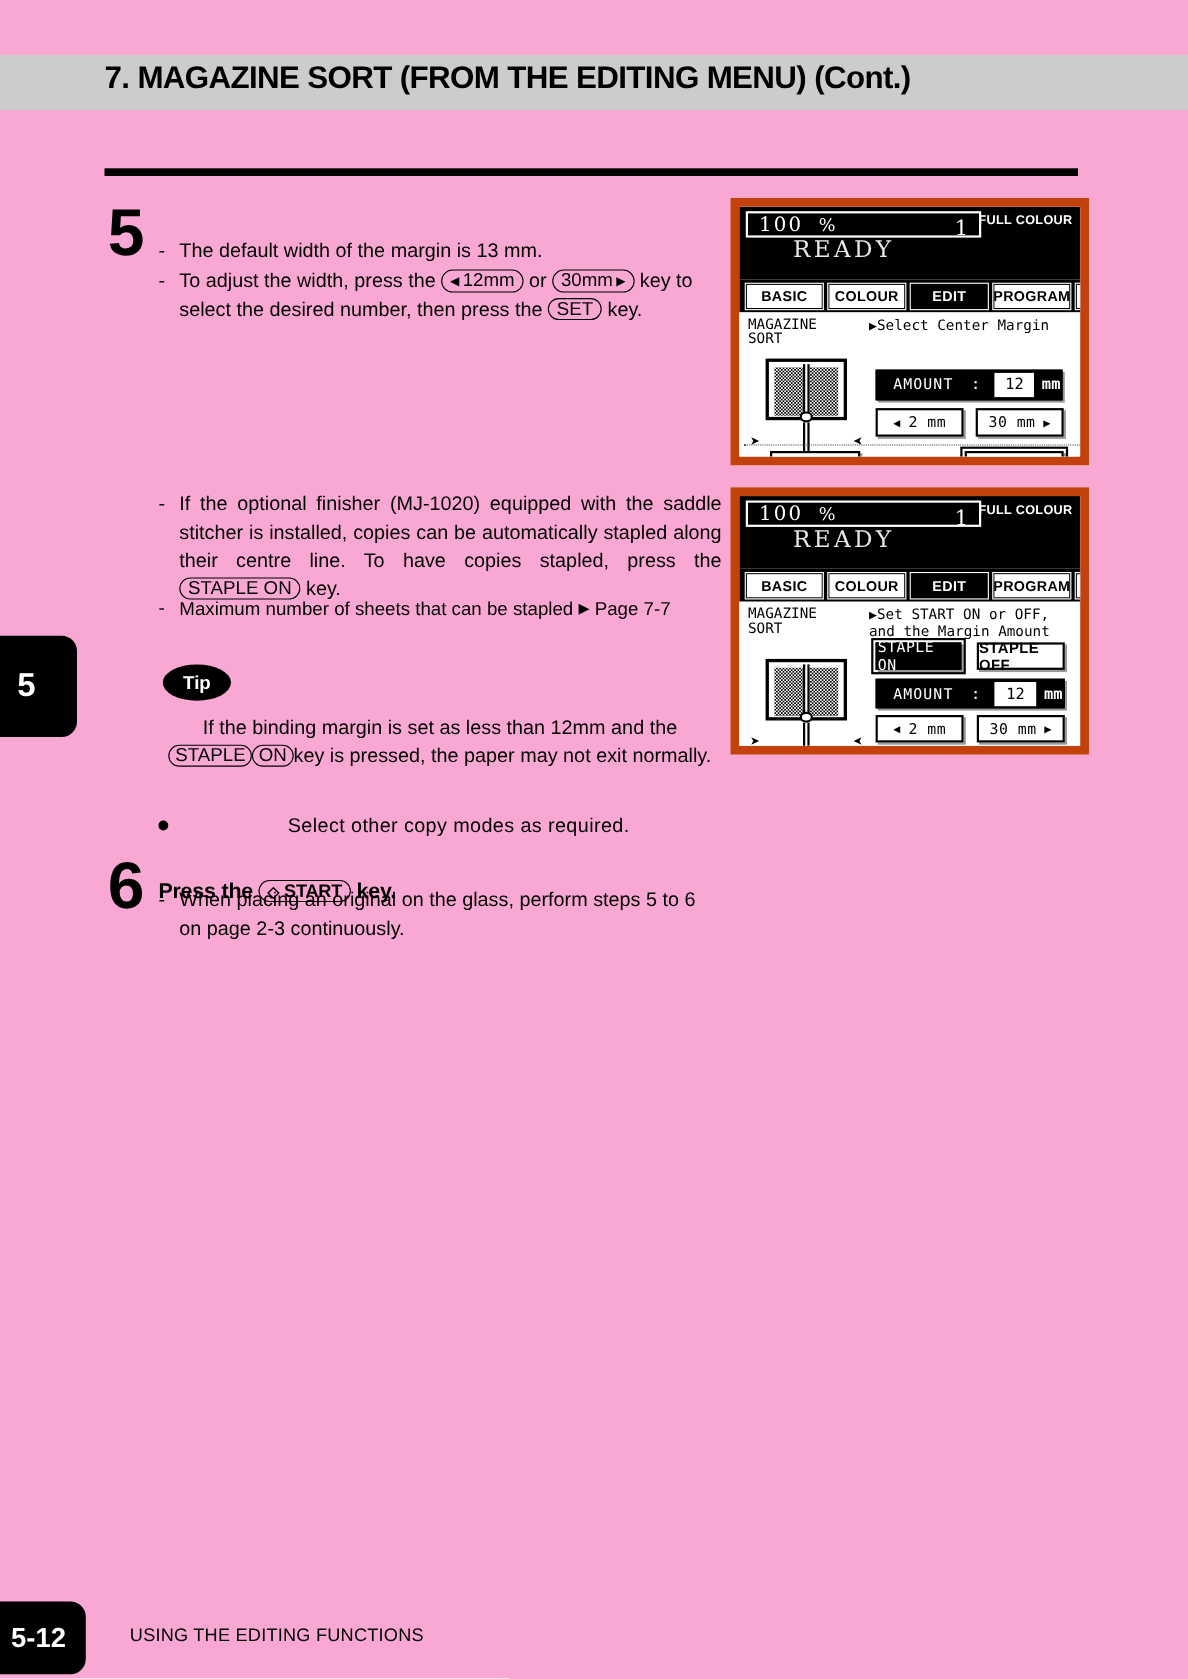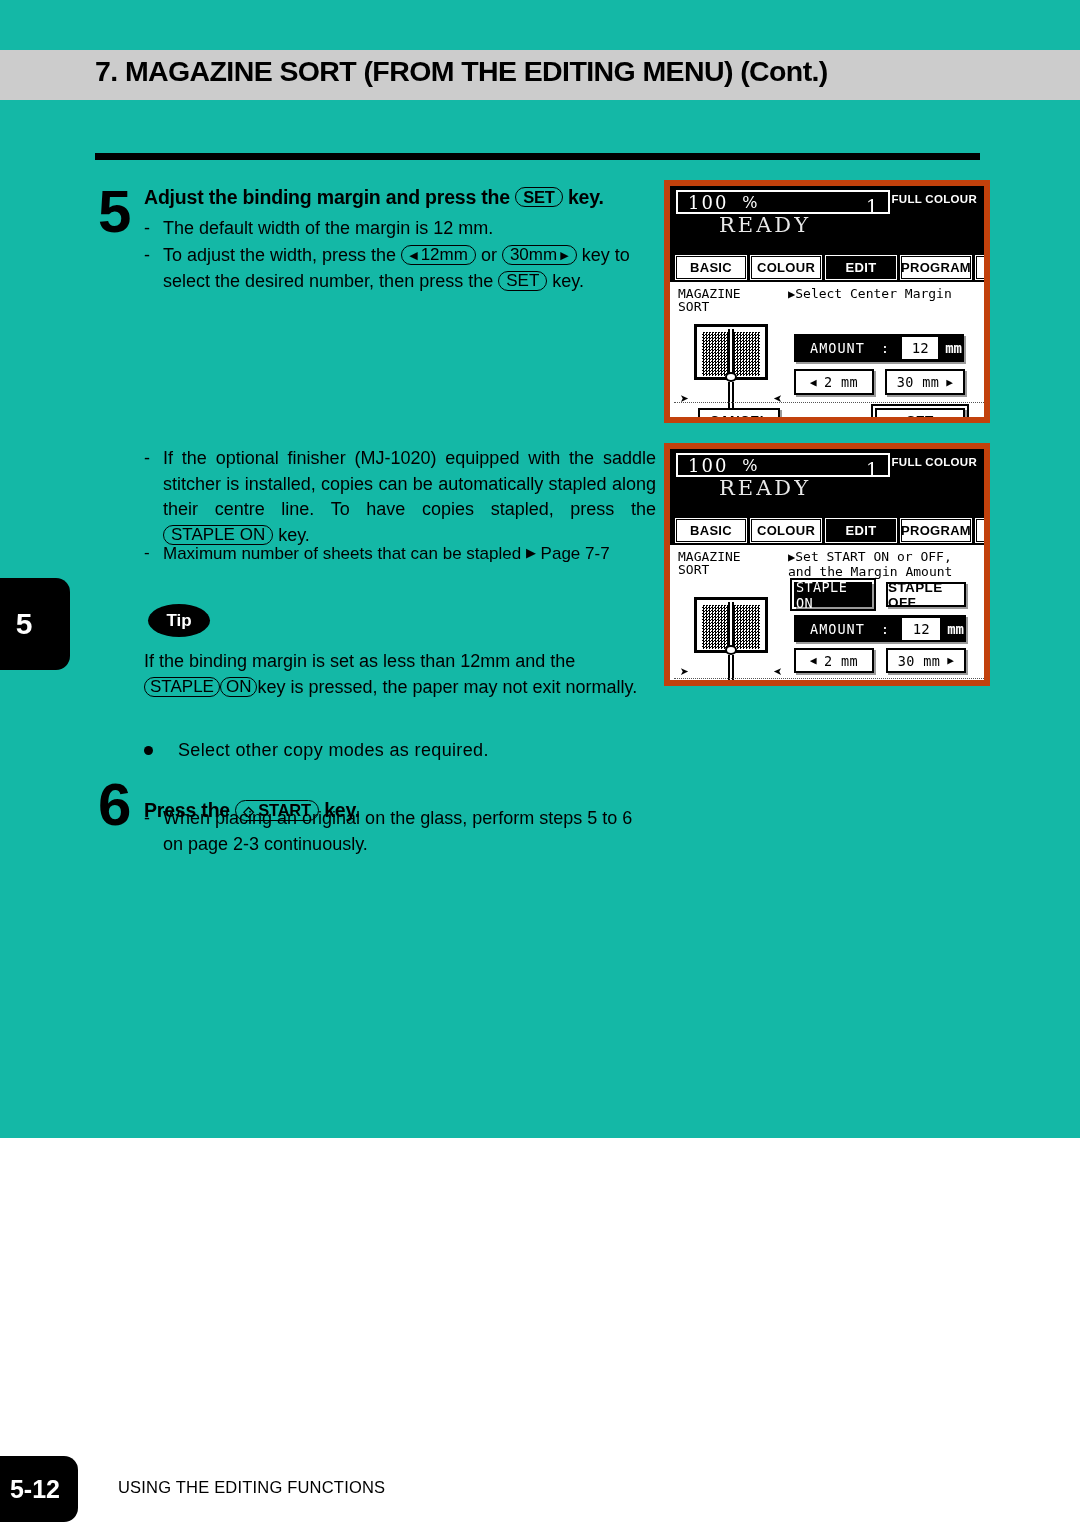--- a/index.html
+++ b/index.html
@@ -3,21 +3,21 @@
 <meta charset="utf-8">
 <style>
   * { box-sizing: border-box; margin: 0; padding: 0; }
   html, body {
     width: 1080px; height: 1526px;
     background: #ffffff;
     font-family: "Liberation Sans", sans-serif;
     color: #000;
     overflow: hidden;
   }
-  #page { position: relative; width: 1080px; height: 1138px; background:#14b8a6; }
+  #page { position: relative; width: 1080px; height: 1526px; background:#f9a8d4; }
 
   
   .header-band {
     position: absolute; left: 0; top: 50px; width: 1080px; height: 50px;
     background: #cccccc;
   }
   .header-title {
     position: absolute; left: 95px; top: 55px;
     font-size: 28.5px; font-weight: bold; letter-spacing: -0.6px;
     white-space: nowrap;
@@ -45,21 +45,21 @@
   .step6num { left: 98px; top: 775px; }
 
   .step-head {
     position: absolute; font-size: 19.5px; font-weight: bold;
     white-space: nowrap; letter-spacing: -0.2px;
   }
   #step5-head { left: 144px; top: 186px; }
   #step6-head { left: 144px; top: 799px; }
 
   .body-txt {
-    position: absolute; font-size: 18px; line-height: 25px;
+    position: absolute; font-size: 18px; line-height: 25px; text-align: center;
   }
 
   
   .key {
     display: inline-block;
     border: 1.6px solid #000;
     border-radius: 11px;
     padding: 0 7px;
     line-height: 18px;
     font-size: 16.5px;
@@ -95,21 +95,21 @@
     position: absolute; left: 0; top: 8px; width: 9px; height: 9px;
     border-radius: 50%; background: #000;
   }
 
   .arrow-ref { font-size: 13px; vertical-align: 2px; }
 
   
   .lcd {
     position: absolute;
     background: #fff;
-    border: 6px solid #c2410c;
+    border: 8px solid #c2410c;
     font-family: "DejaVu Sans Mono", monospace;
     overflow: hidden;
   }
   .lcd-top {
     position: relative; height: 66px; background: #000; color: #fff;
   }
   .lcd-ratio-box {
     position: absolute; left: 6px; top: 4px; width: 214px; height: 24px;
     border: 2px solid #fff; display: flex; align-items: center;
   }
@@ -257,29 +257,24 @@
   <div class="header-band"></div>
   <div class="header-title">7. MAGAZINE SORT (FROM THE EDITING MENU) (Cont.)</div>
   <div class="rule"></div>
 
   <div class="side-tab">
     <span>5</span>
   </div>
 
   <div class="stepnum step5num">5</div>
 
-  <div class="step-head" id="step5-head">
-    <span>Adjust the binding margin and press the</span>
-    <span class="key">SET</span>
-    <span>key.</span>
-  </div>
 
   <div class="dash-item" style="left:144px; top:216px; width:505px;">
     <span class="dash">-</span>
-    <span class="txt">The default width of the margin is 12 mm.</span>
+    <span class="txt">The default width of the margin is 13 mm.</span>
   </div>
 
   <div class="dash-item" style="left:144px; top:243px; width:510px;">
     <span class="dash">-</span>
     <span class="txt">
       <span>To adjust the width, press the</span>
       <span class="key reg tri-l">12mm</span>
       <span>or</span>
       <span class="key reg tri-r">30mm</span>
       <span>key to select the desired number, then press the</span>

